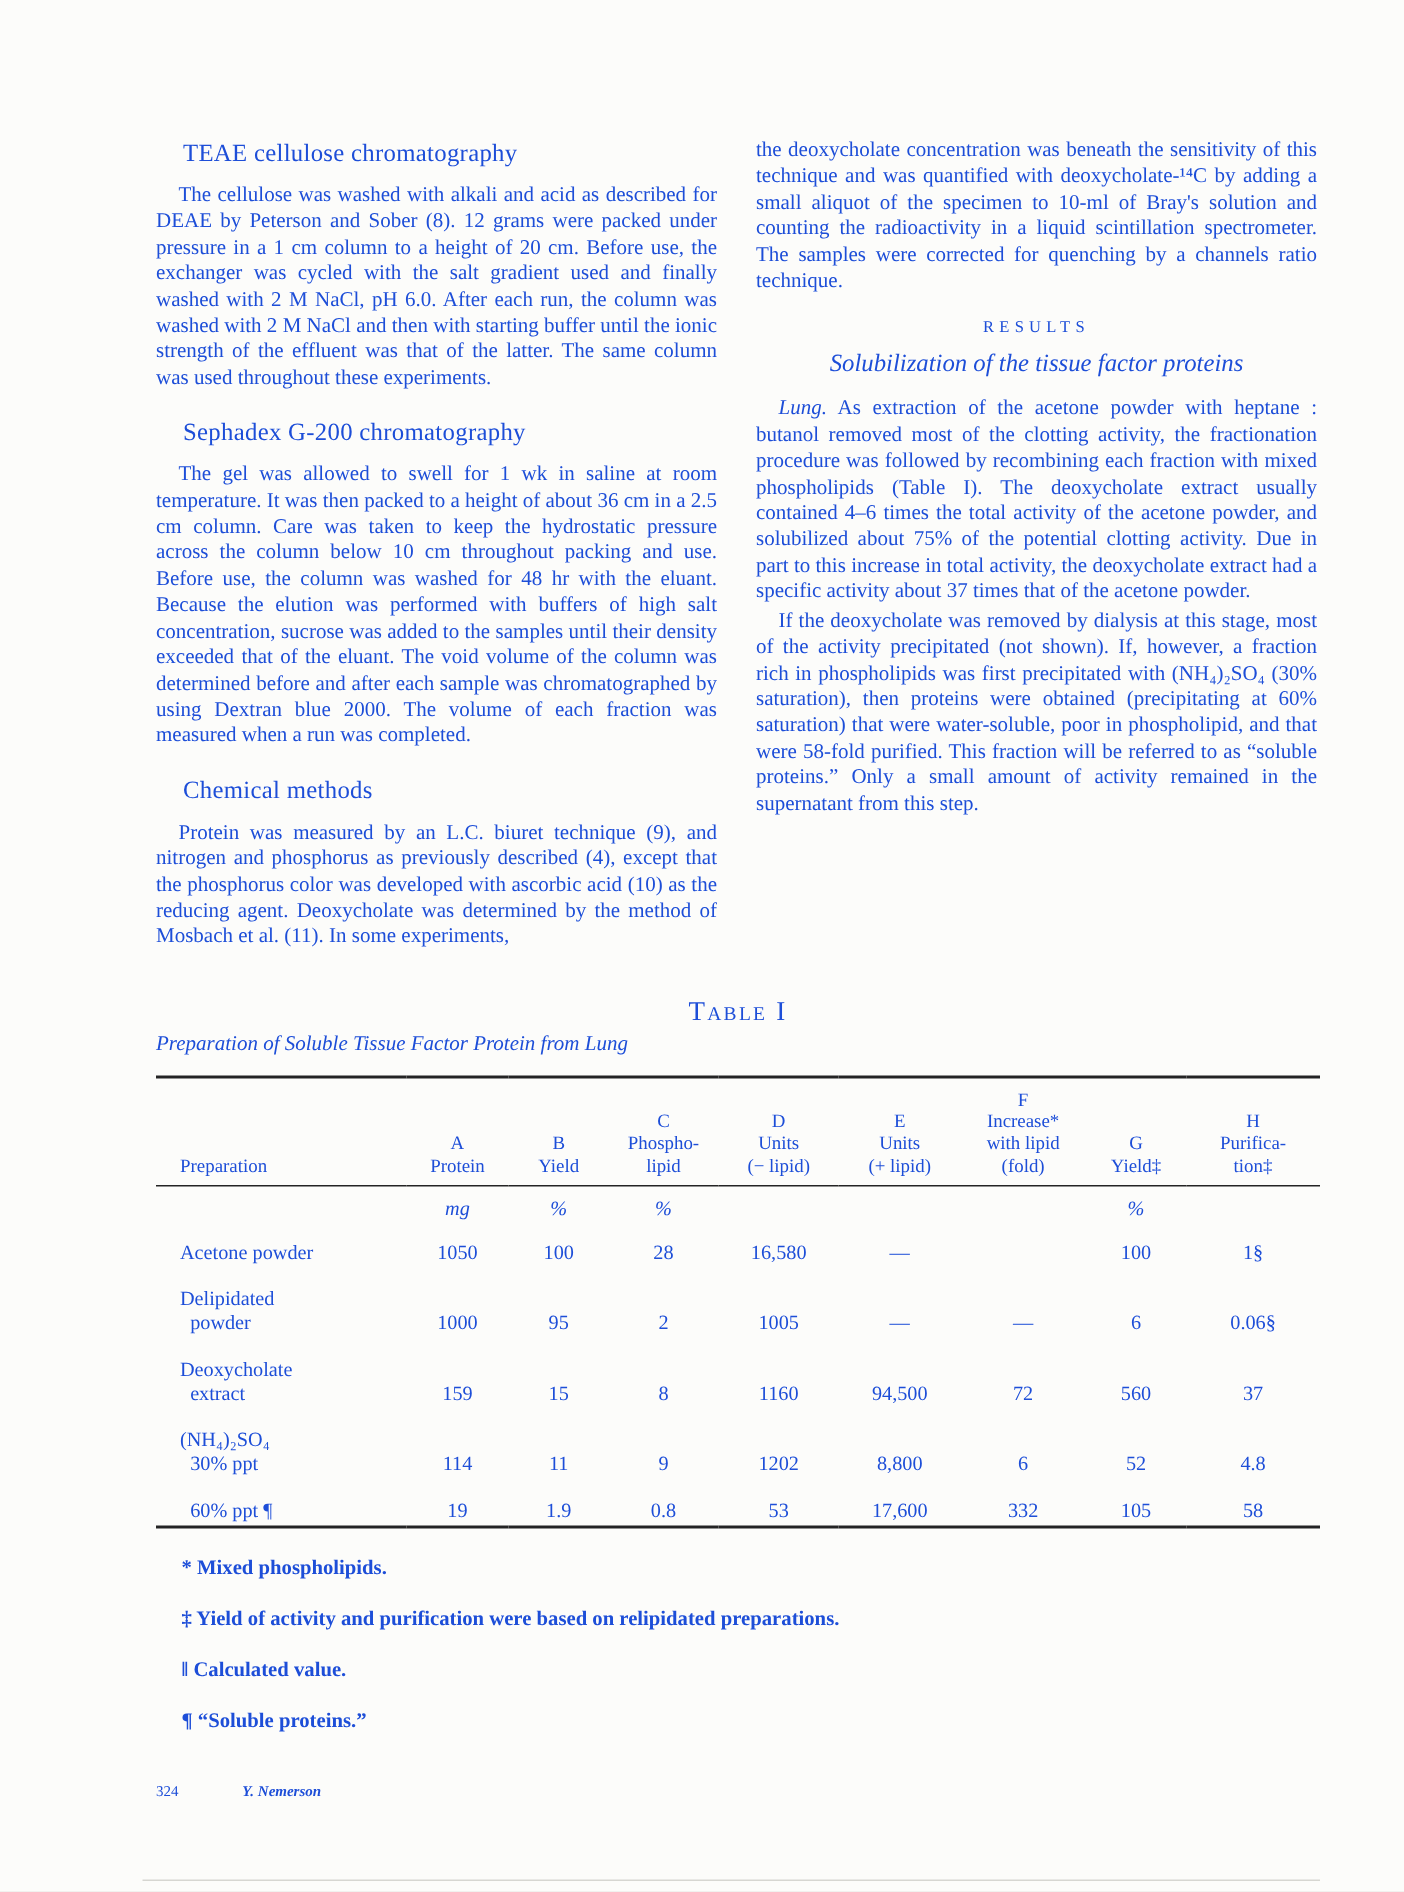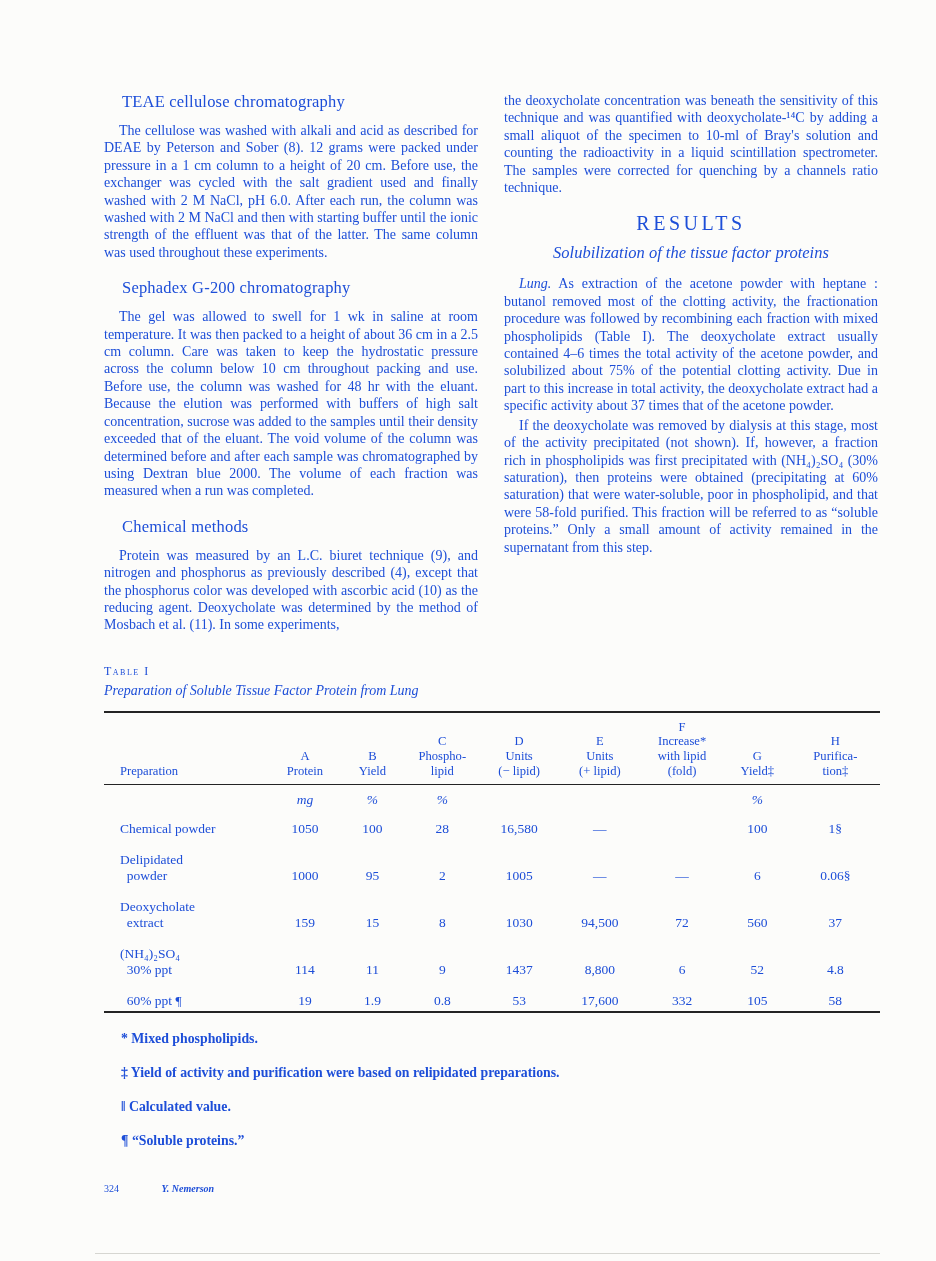--- a/index.html
+++ b/index.html
@@ -23,35 +23,35 @@
   }
   p.noindent { text-indent:0; }
 
   h2.section-heading {
     font-size:16.5px; font-weight:normal;
     margin:17px 0 10px 18px; letter-spacing:0.2px;
   }
   h2.first { margin-top:0; }
 
   .results-heading {
-    text-align:center; font-size:20px; font-weight:normal;
+    text-align:center; font-size:11px; font-weight:normal;
     letter-spacing:3.5px; margin:16px 0 8px 0;
   }
   .subheading {
     text-align:center; font-size:16.5px; font-weight:normal;
     margin:4px 0 12px 0;
     font-style:italic;
   }
   .lead-italic { font-style:italic; }
 
   
   .table-block { margin-top:28px; }
   .table-title {
-    font-variant:small-caps;
-    font-size:12px; letter-spacing:1.5px; margin:0;
+    text-align:center; font-variant:small-caps;
+    font-size:18px; letter-spacing:1.5px; margin:0;
   }
   .table-caption {
     text-align:left; font-style:italic;
     font-size:14px; margin:4px 0 12px 0;
   }
   table.results-table {
     width:100%; border-collapse:collapse;
     border-top:2px solid #242424;
     border-bottom:2px solid #242424;
     font-size:13.5px;
@@ -166,21 +166,21 @@
           <td>%</td>
           <td>%</td>
           <td></td>
           <td></td>
           <td></td>
           <td>%</td>
           <td></td>
         </tr>
 
         <tr>
-          <td class="prep">Chemical powder</td>
+          <td class="prep">Acetone powder</td>
           <td>1050</td>
           <td>100</td>
           <td>28</td>
           <td>16,580</td>
           <td>—</td>
           <td></td>
           <td>100</td>
           <td>1§</td>
         </tr>
 
@@ -196,35 +196,35 @@
           <td>6</td>
           <td>0.06§</td>
         </tr>
 
         <tr>
           <td class="prep">Deoxycholate
 &nbsp;&nbsp;extract</td>
           <td>159</td>
           <td>15</td>
           <td>8</td>
-          <td>1030</td>
+          <td>1160</td>
           <td>94,500</td>
           <td>72</td>
           <td>560</td>
           <td>37</td>
         </tr>
 
 
         <tr>
           <td class="prep">(NH₄)₂SO₄
 &nbsp;&nbsp;30% ppt</td>
           <td>114</td>
           <td>11</td>
           <td>9</td>
-          <td>1437</td>
+          <td>1202</td>
           <td>8,800</td>
           <td>6</td>
           <td>52</td>
           <td>4.8</td>
         </tr>
 
         <tr>
           <td class="prep">&nbsp;&nbsp;60% ppt ¶</td>
           <td>19</td>
           <td>1.9</td>

